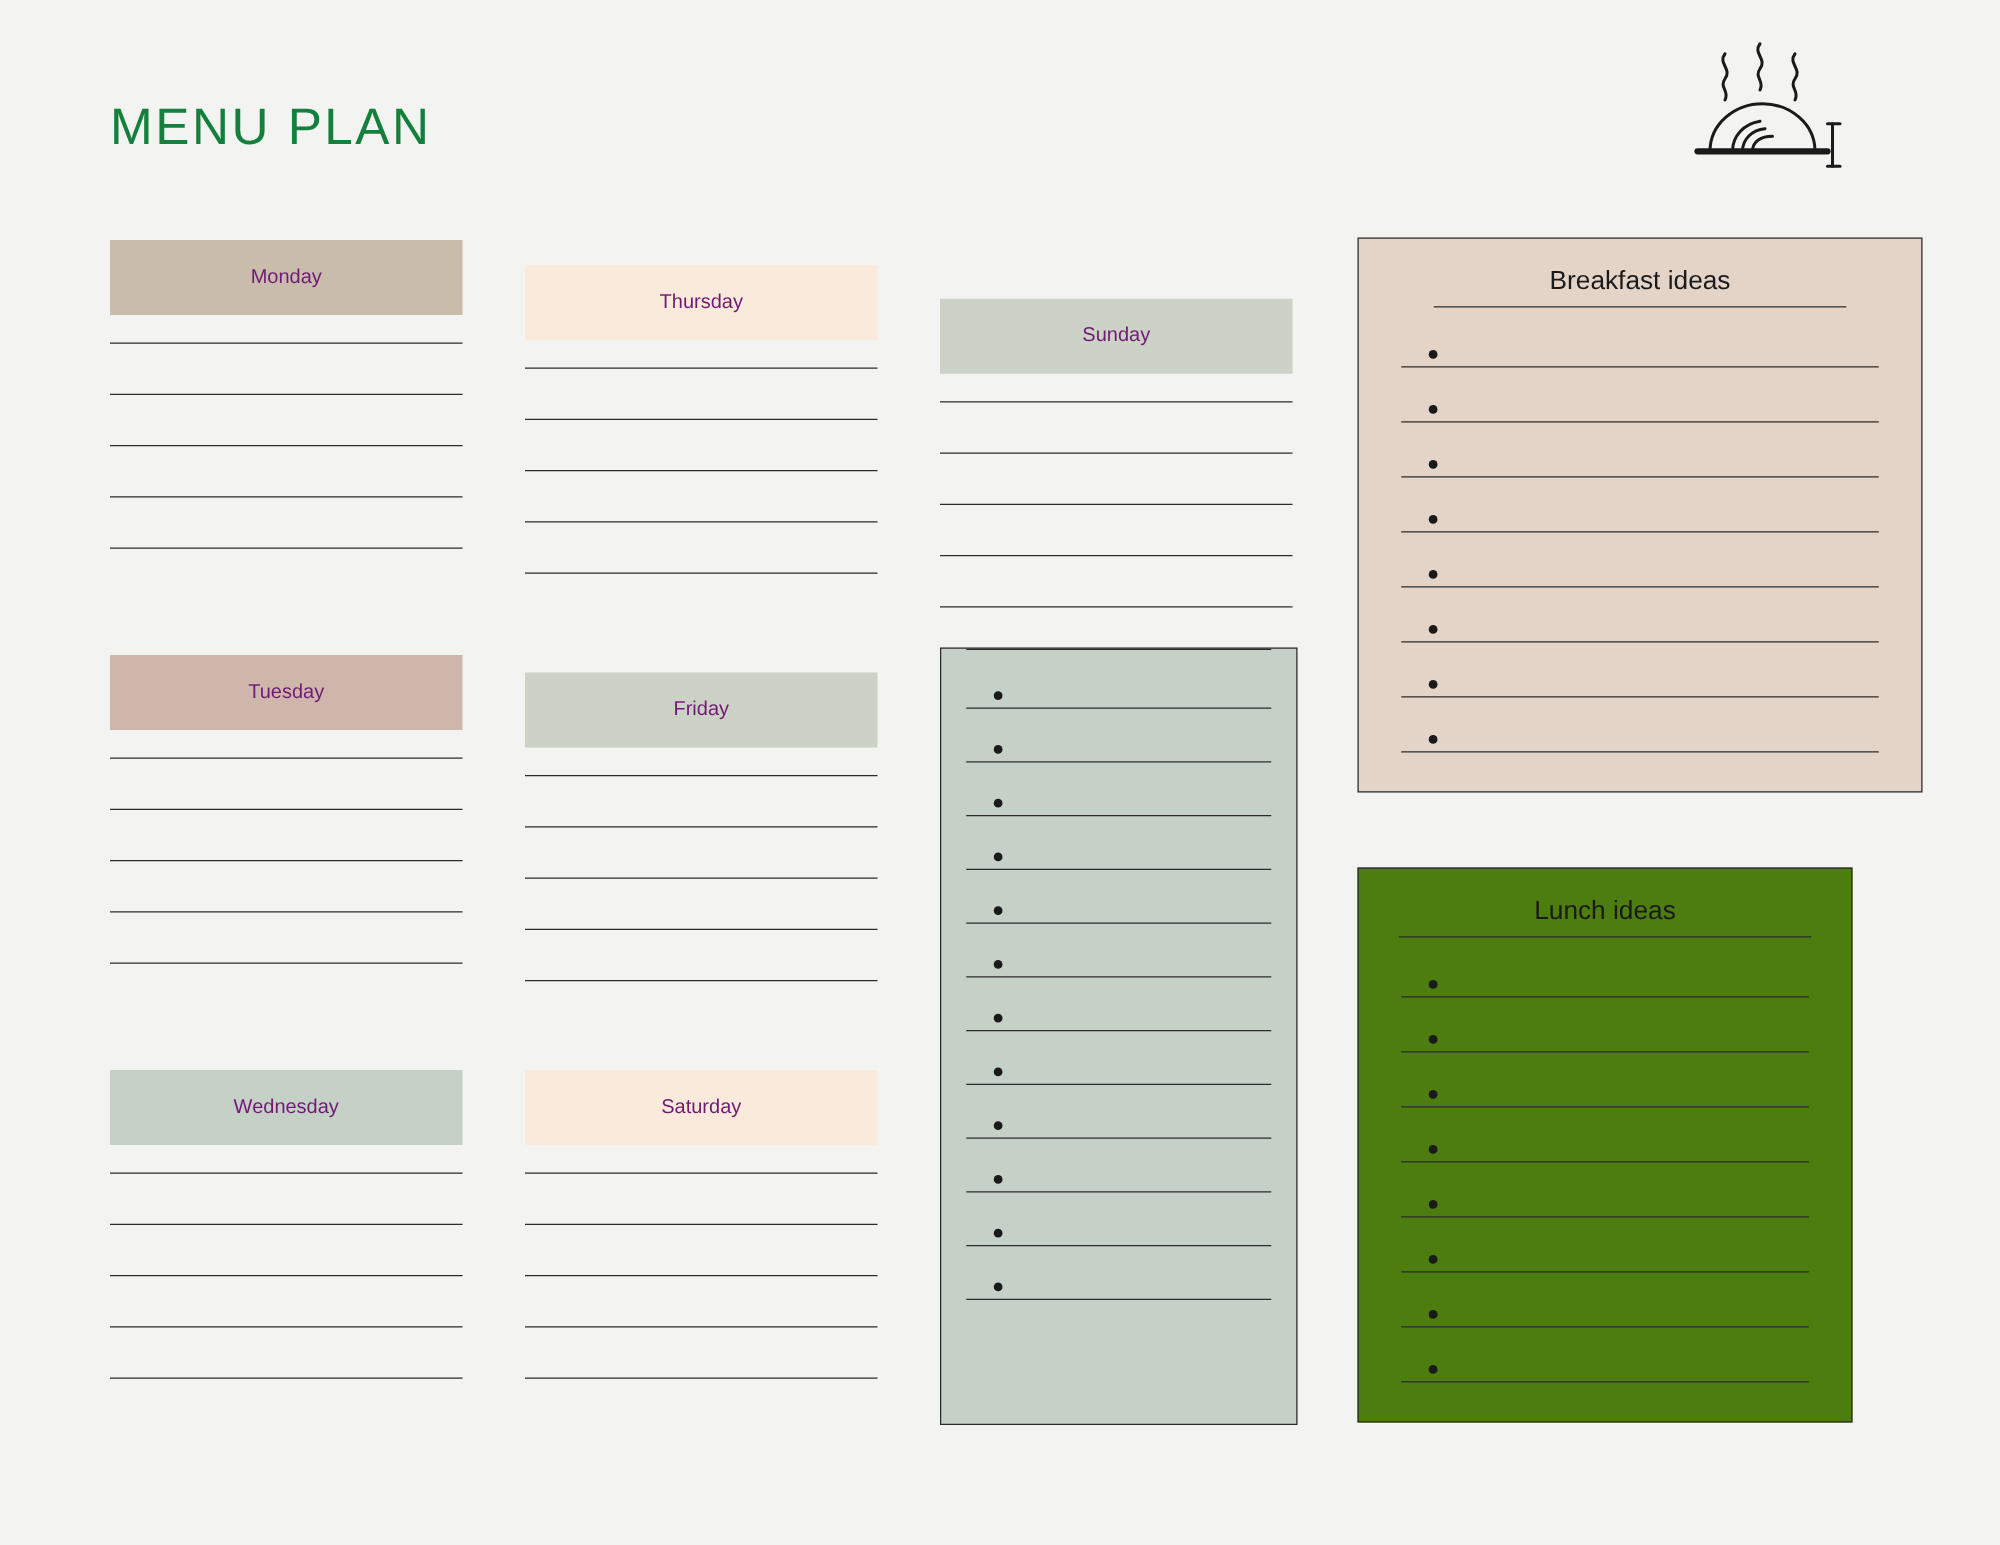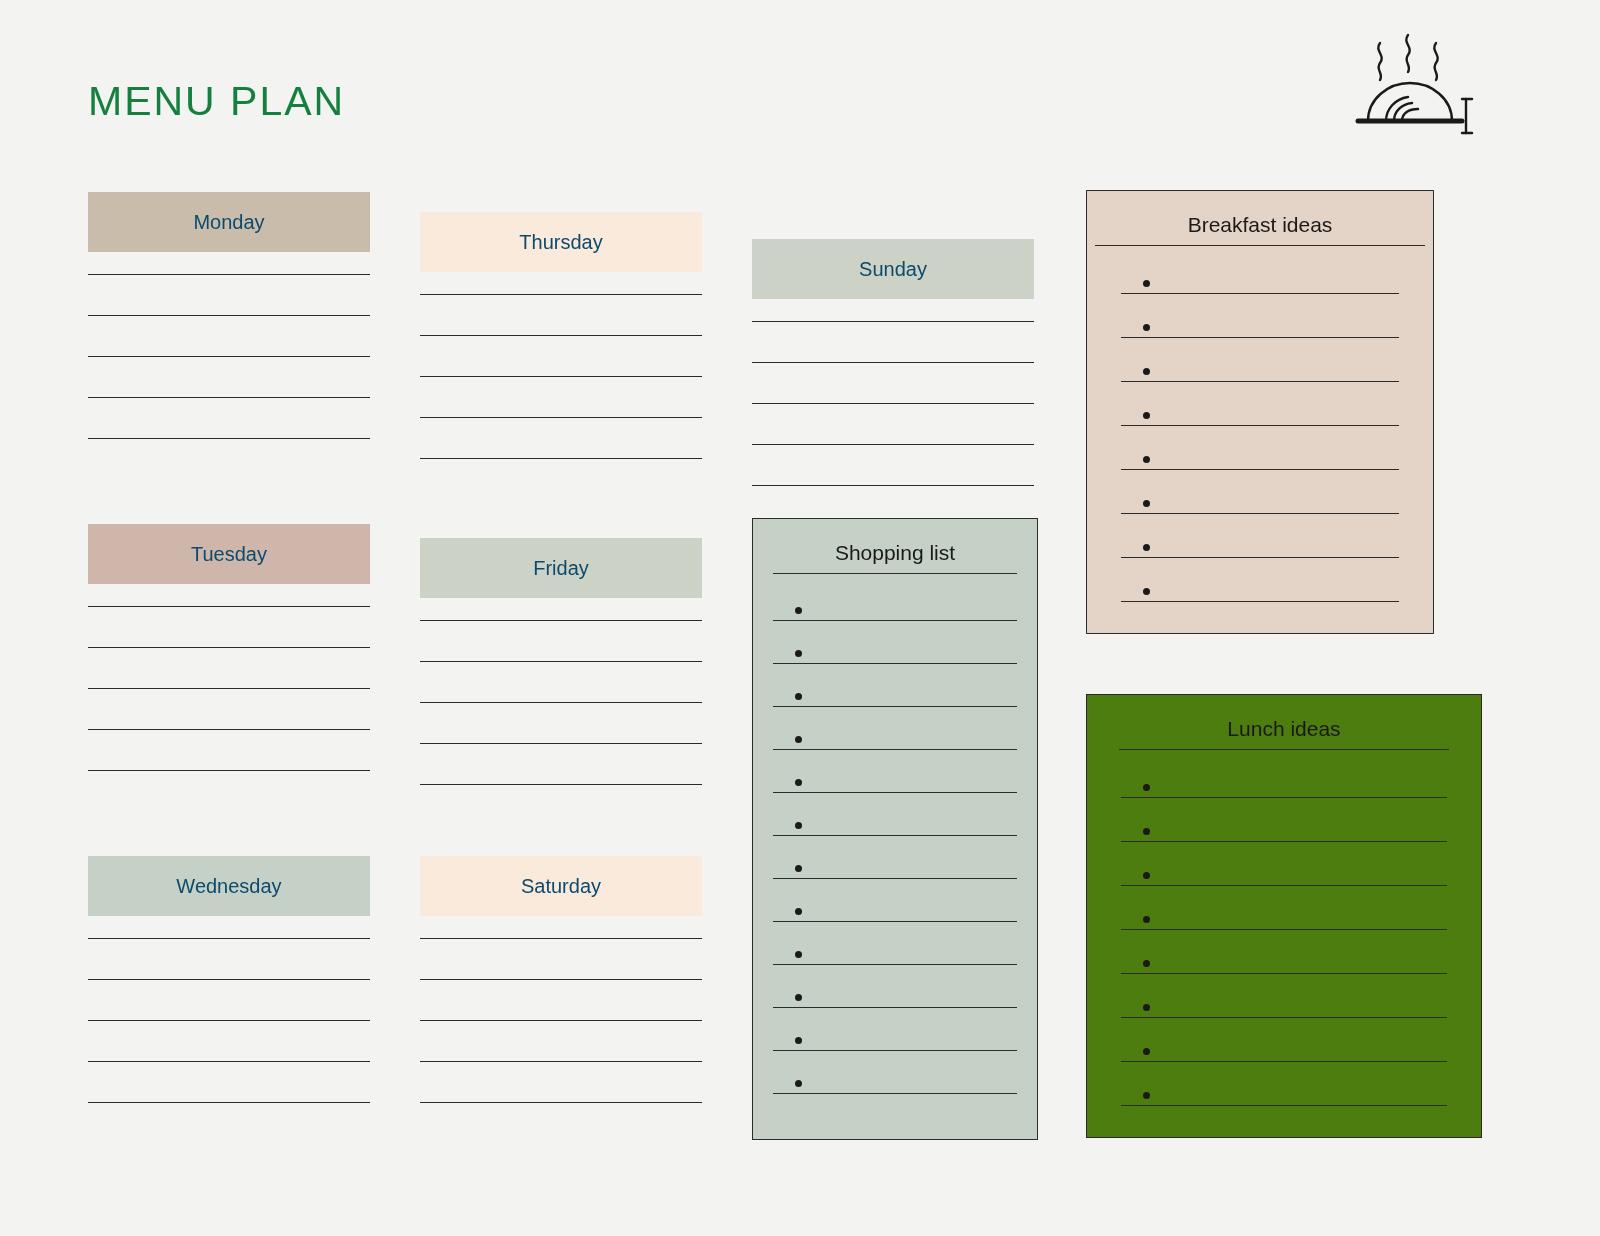--- a/index.html
+++ b/index.html
@@ -39,22 +39,22 @@
   
   .day-block {
     position: absolute;
     width: 282px;
   }
   .day-header {
     height: 60px;
     display: flex;
     align-items: center;
     justify-content: center;
-    font-size: 20px;
-    color: #0c4a6e;
+    font-size: 16px;
+    color: #701a75;
   }
   .day-lines {
     margin-top: 22px;
   }
   .rule {
     height: 0;
     border-bottom: 1.6px solid #2b2b2b;
     margin-bottom: 40px;
   }
   .rule:last-child { margin-bottom: 0; }
@@ -94,21 +94,21 @@
     flex: none;
   }
 
   
   #shopping-list { left: 752px; top: 518px; width: 286px; height: 622px; }
   #shopping-list .panel-title-rule { width: 244px; }
   #shopping-list .panel-items { padding: 0 20px; margin-top: 4px; }
   #shopping-list .panel-item { height: 43px; }
 
   
-  #breakfast-panel { left: 1086px; top: 190px; width: 348px; height: 444px; }
+  #breakfast-panel { left: 1086px; top: 190px; width: 452px; height: 444px; }
   #breakfast-panel .panel-title-rule { width: 330px; }
   #breakfast-panel .panel-items { padding: 0 34px; margin-top: 4px; }
   #breakfast-panel .panel-item { height: 44px; }
 
   
   #lunch-panel { left: 1086px; top: 694px; width: 396px; height: 444px; }
   #lunch-panel .panel-title-rule { width: 330px; }
   #lunch-panel .panel-items { padding: 0 34px; margin-top: 4px; }
   #lunch-panel .panel-item { height: 44px; }
 </style>
@@ -204,21 +204,20 @@
   <div class="day-lines">
     <div class="rule"></div>
     <div class="rule"></div>
     <div class="rule"></div>
     <div class="rule"></div>
     <div class="rule"></div>
   </div>
 </div>
 
 <div class="panel" id="shopping-list" style="background:#c5d1c7;">
-  <div class="panel-title">Shopping list</div>
   <div class="panel-title-rule"></div>
   <div class="panel-items">
     <div class="panel-item">
         <span class="bullet"></span>
         <span></span>
       </div>
     <div class="panel-item">
         <span class="bullet"></span>
         <span></span>
       </div>

